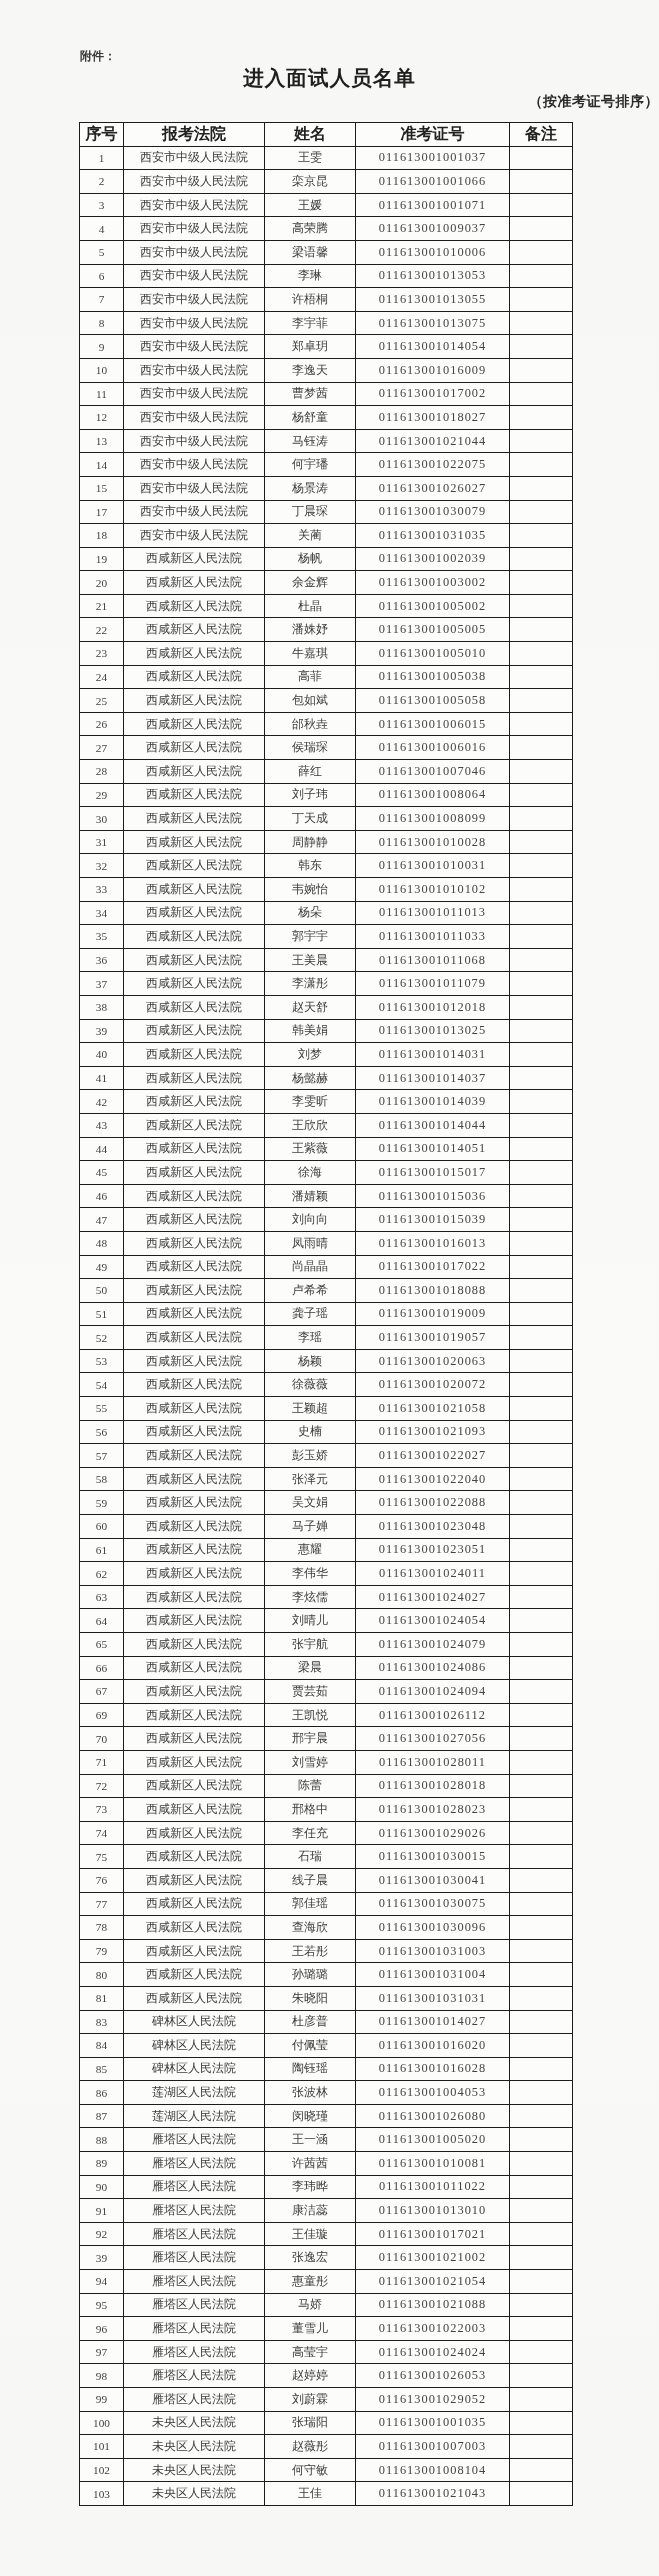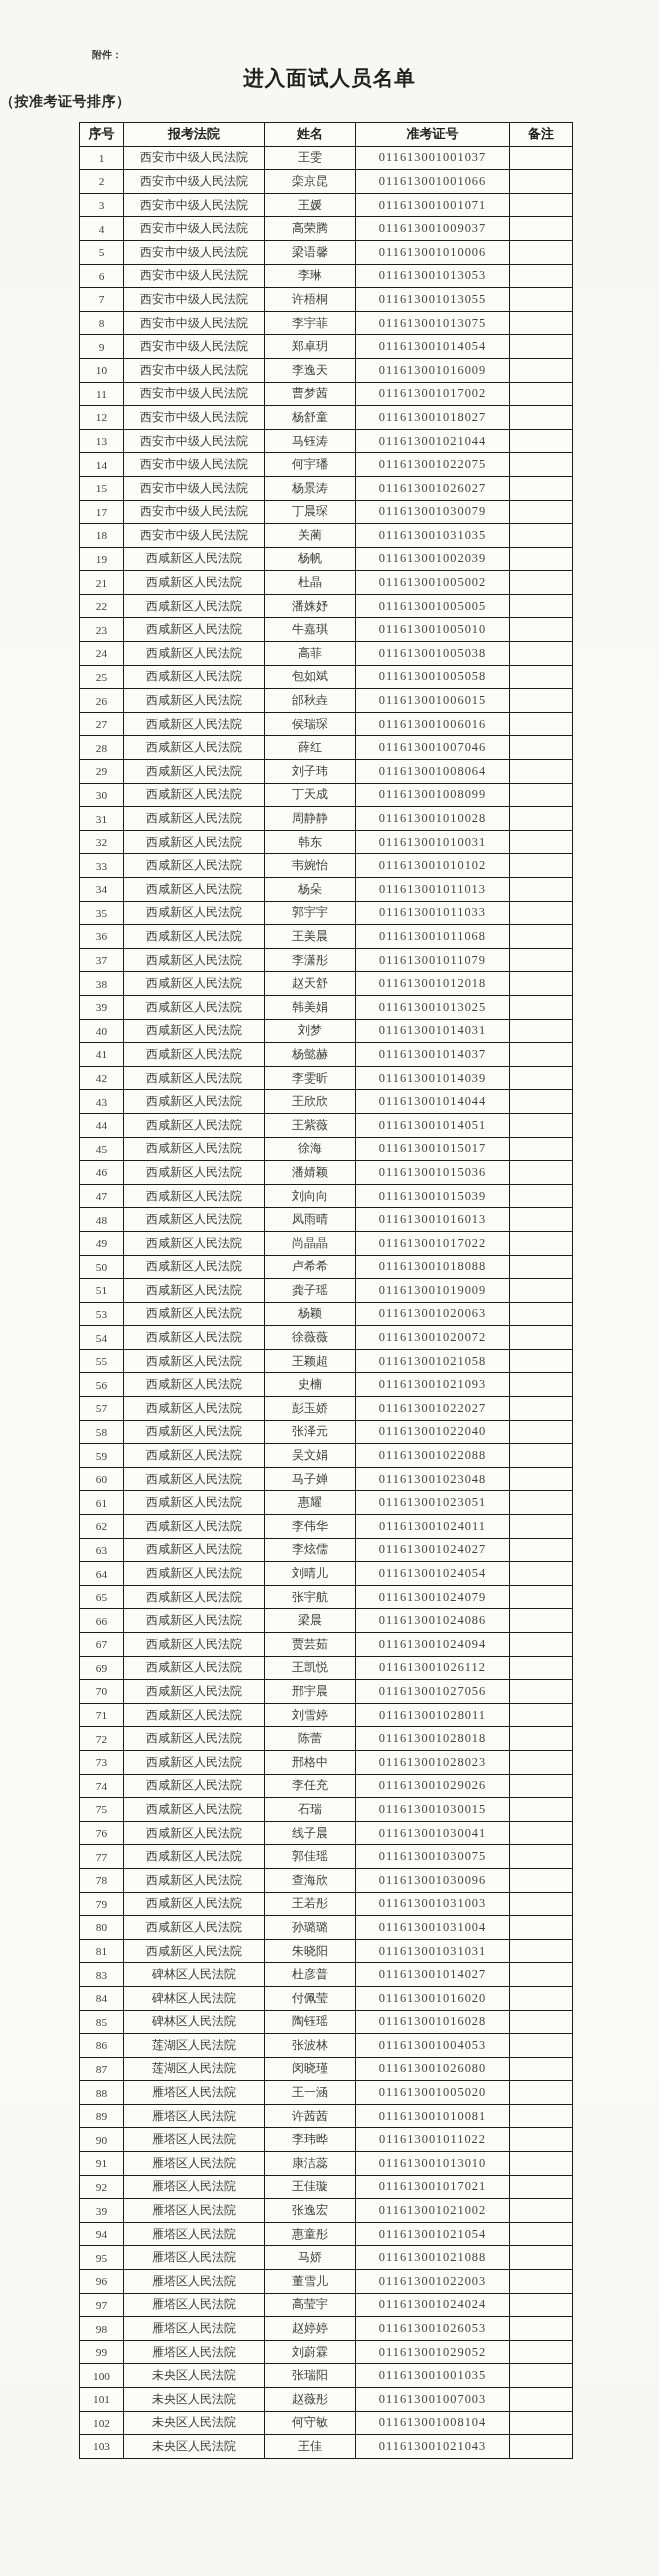--- a/index.html
+++ b/index.html
@@ -12,43 +12,43 @@
     width: 659px;
     height: 2964px;
     margin: 0 auto;
     background: linear-gradient(180deg, #f7f7f5 0%, #fafaf8 50%, #f6f6f4 100%);
     font-family: "Liberation Serif", "DejaVu Serif", serif;
     color: #2e2e2e;
     overflow: hidden;
   }
   .attachment {
     position: absolute;
-    left: 92px;
+    left: 80px;
     top: 48px;
-    font-size: 10px;
+    font-size: 12px;
     font-weight: 700;
     color: #3a3a3a;
   }
   .title {
     position: absolute;
     top: 64px;
     left: 0;
     width: 100%;
     text-align: center;
     font-size: 20.6px;
     font-weight: 700;
     letter-spacing: 1px;
     color: #1f1f1f;
   }
   .subtitle {
     position: absolute;
     top: 93px;
     left: 0;
     width: 100%;
-    text-align: left;
+    text-align: right;
     font-size: 14px;
     font-weight: 700;
     letter-spacing: 0.5px;
     color: #2a2a2a;
   }
   table.roster {
     position: absolute;
     top: 122px;
     left: 79px;
     width: 493px;
@@ -68,21 +68,21 @@
     height: 22.6px;
     padding: 0;
     text-align: center;
     vertical-align: middle;
     font-size: 12px;
     color: #3c3c3c;
     white-space: nowrap;
     overflow: hidden;
   }
   table.roster th {
-    font-size: 13px;
+    font-size: 16px;
     font-weight: 700;
     color: #222222;
     text-align: center;
   }
   table.roster td.ticket {
     letter-spacing: 1px;
     font-size: 12.4px;
     color: #444444;
   }
   table.roster td.seq {
@@ -241,20 +241,27 @@
           <td class="remark"></td>
         </tr>
         <tr>
           <td class="seq">19</td>
           <td class="court">西咸新区人民法院</td>
           <td class="name">杨帆</td>
           <td class="ticket">011613001002039</td>
           <td class="remark"></td>
         </tr>
         <tr>
+          <td class="seq">20</td>
+          <td class="court">西咸新区人民法院</td>
+          <td class="name">余金辉</td>
+          <td class="ticket">011613001003002</td>
+          <td class="remark"></td>
+        </tr>
+        <tr>
           <td class="seq">21</td>
           <td class="court">西咸新区人民法院</td>
           <td class="name">杜晶</td>
           <td class="ticket">011613001005002</td>
           <td class="remark"></td>
         </tr>
         <tr>
           <td class="seq">22</td>
           <td class="court">西咸新区人民法院</td>
           <td class="name">潘姝妤</td>
@@ -455,20 +462,27 @@
           <td class="court">西咸新区人民法院</td>
           <td class="name">卢希希</td>
           <td class="ticket">011613001018088</td>
           <td class="remark"></td>
         </tr>
         <tr>
           <td class="seq">51</td>
           <td class="court">西咸新区人民法院</td>
           <td class="name">龚子瑶</td>
           <td class="ticket">011613001019009</td>
+          <td class="remark"></td>
+        </tr>
+        <tr>
+          <td class="seq">52</td>
+          <td class="court">西咸新区人民法院</td>
+          <td class="name">李瑶</td>
+          <td class="ticket">011613001019057</td>
           <td class="remark"></td>
         </tr>
         <tr>
           <td class="seq">53</td>
           <td class="court">西咸新区人民法院</td>
           <td class="name">杨颖</td>
           <td class="ticket">011613001020063</td>
           <td class="remark"></td>
         </tr>
         <tr>

